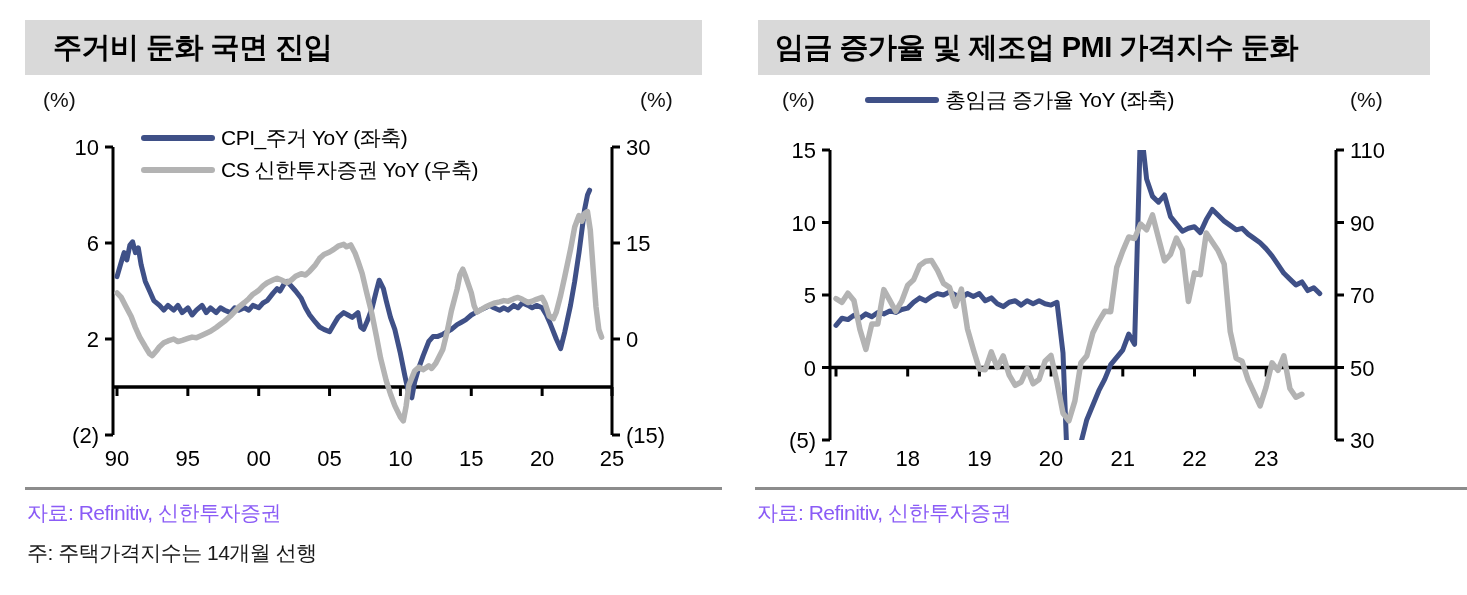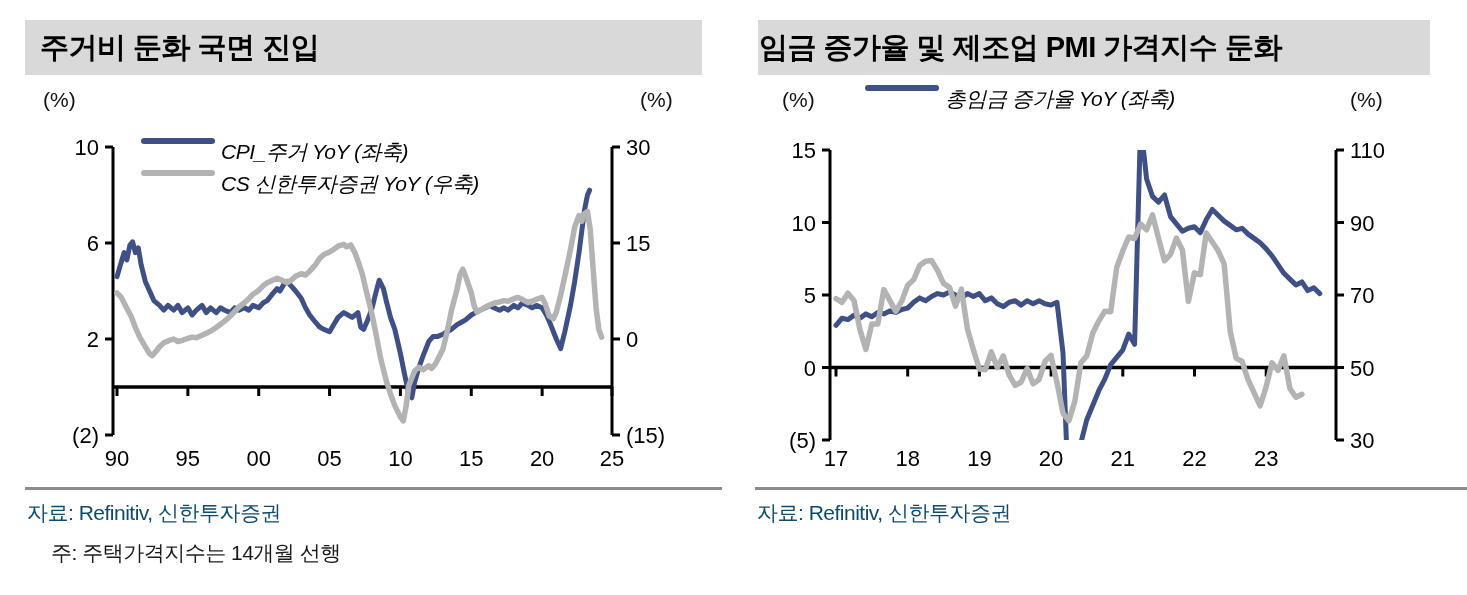--- a/index.html
+++ b/index.html
@@ -2,39 +2,39 @@
 <html><head>
 <meta charset="utf-8">
 <style>
   html,body{margin:0;padding:0;background:#ffffff;}
   .page{position:relative;width:1467px;height:595px;background:#ffffff;overflow:hidden;
         font-family:"Liberation Sans","DejaVu Sans",sans-serif;color:#000;}
   .chart-block{position:absolute;top:18px;height:577px;}
   .chart-block.left{left:25px;width:697px;}
   .chart-block.right{left:755px;width:712px;}
   .title-bar{position:absolute;top:2px;height:55px;background:#D9D9D9;display:flex;align-items:center;}
-  .left .title-bar{left:0;width:677px;padding-left:15px;box-sizing:border-box;}
-  .right .title-bar{left:3px;width:672px;padding-left:1px;box-sizing:border-box;}
+  .left .title-bar{left:0;width:677px;padding-left:28px;box-sizing:border-box;}
+  .right .title-bar{left:3px;width:672px;padding-left:17px;box-sizing:border-box;}
   .title-bar span{font-size:29px;font-weight:700;letter-spacing:-0.5px;white-space:nowrap;}
   .unit{position:absolute;font-size:21px;color:#111;}
   .left .unit-l{left:18px;top:70px;}
   .left .unit-r{left:615px;top:70px;}
   .right .unit-l{left:27px;top:70px;}
   .right .unit-r{left:595px;top:70px;}
   .legend{position:absolute;z-index:3;}
-  .left .legend{left:116px;top:120px;}
+  .left .legend{left:116px;top:104px;}
   .right .legend{left:110px;top:67px;}
-  .legend-row{display:flex;align-items:flex-start;height:32px;font-style:italic;}
+  .legend-row{display:flex;align-items:center;height:32px;}
   .right .legend-row{height:29px;}
   .swatch{display:inline-block;width:74px;height:6px;border-radius:3px;margin-right:6px;flex:0 0 auto;}
   .legend-label{font-size:21px;letter-spacing:-0.5px;white-space:nowrap;}
   svg.plot{position:absolute;left:0;top:0;}
   .rule{position:absolute;left:0;right:0;top:469px;height:3px;background:#8C8C8C;}
-  .src{position:absolute;left:2px;top:481px;font-size:21px;letter-spacing:-0.5px;color:#0c4a6e;white-space:nowrap;}
-  .note{position:absolute;left:2px;top:521px;font-size:21px;letter-spacing:-0.5px;color:#1a1a1a;white-space:nowrap;margin-left:24px;}
+  .src{position:absolute;left:2px;top:481px;font-size:21px;letter-spacing:-0.5px;color:#8b5cf6;white-space:nowrap;}
+  .note{position:absolute;left:2px;top:521px;font-size:21px;letter-spacing:-0.5px;color:#1a1a1a;white-space:nowrap;}
 </style>
 </head>
 <body>
 
 <div class="page">
 
   <section class="chart-block left">
     <div class="title-bar">
       <span>주거비 둔화 국면 진입</span>
     </div>

